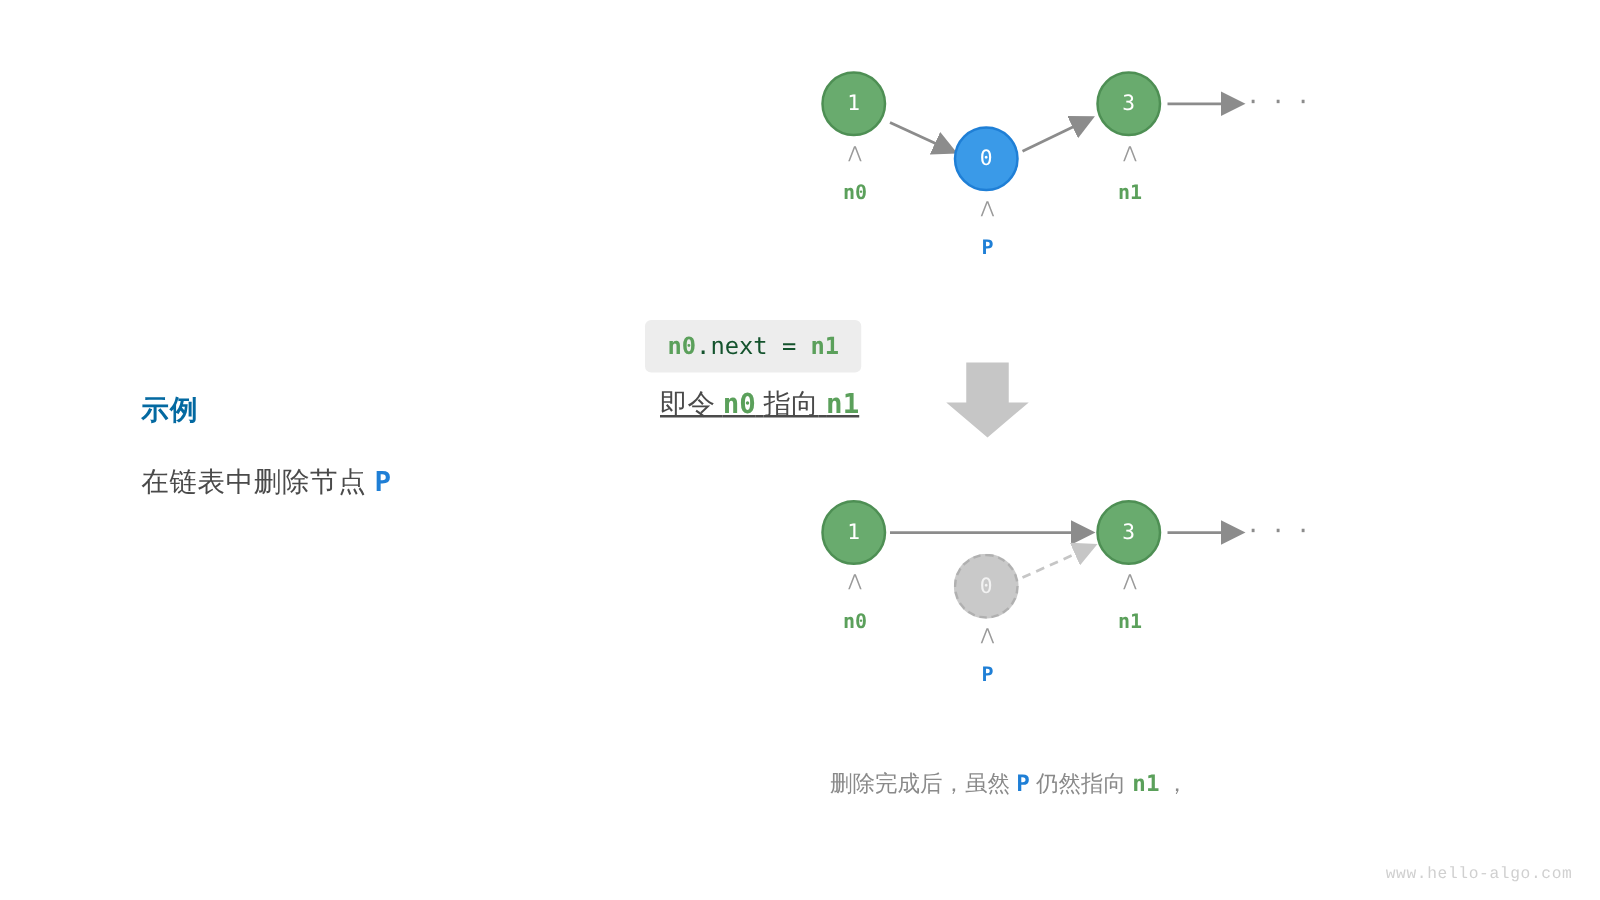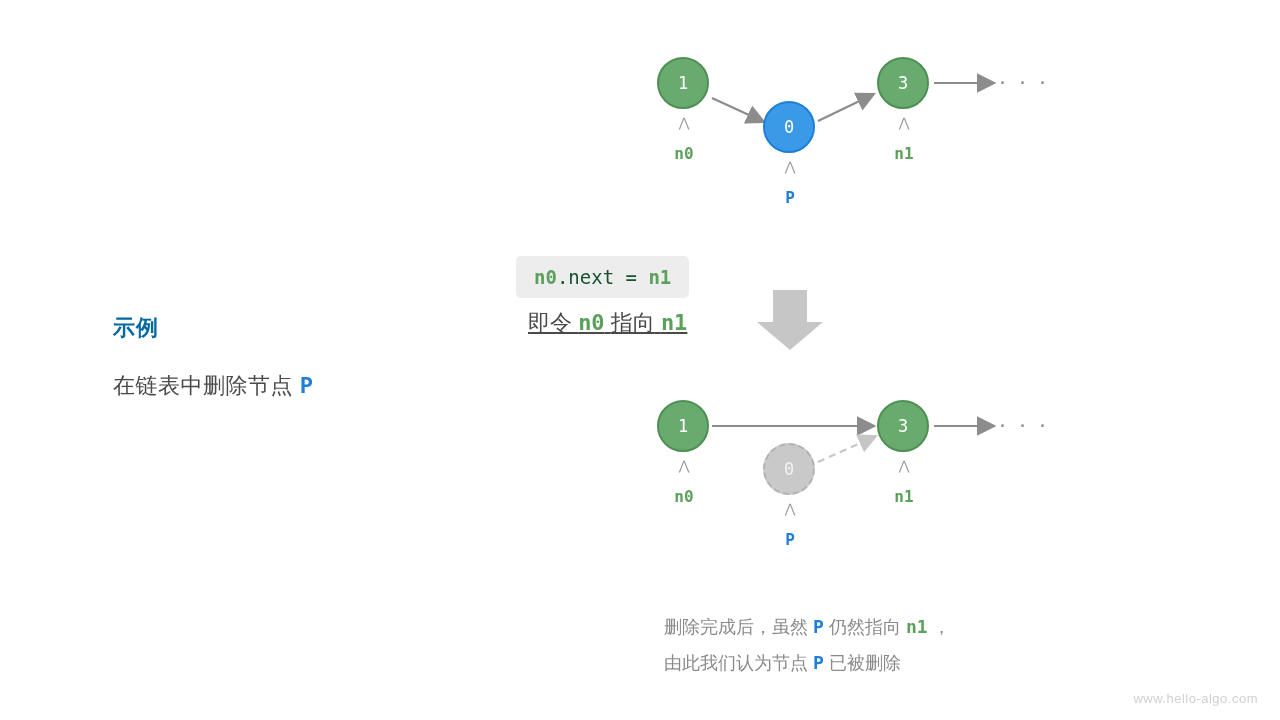--- a/index.html
+++ b/index.html
@@ -144,21 +144,21 @@
     white-space: nowrap;
     margin-top: 32px;
   }
   .explain .mono-blue { color: #1f7fd6; }
   .explain .mono-green { color: #5ba05b; }
 
   .watermark {
     position: absolute;
     right: 22px;
     bottom: 14px;
-    font-family: Liberation Sans, sans-serif;
+    font-family: Liberation Mono, monospace;
     font-size: 13px;
     color: #d0d0d0;
     letter-spacing: 0.5px;
   }
 
   svg.overlay {
     position: absolute;
     left: 0;
     top: 0;
     width: 1280px;
@@ -243,21 +243,16 @@
   <div class="dots" style="left:999px; top:413px;">· · ·</div>
 
   <div class="explain">
     <div>
       <span>删除完成后，虽然</span>
       <span class="mono-blue">P</span>
       <span>仍然指向</span>
       <span class="mono-green">n1</span>
       <span>，</span>
     </div>
-    <div>
-      <span>由此我们认为节点</span>
-      <span class="mono-blue">P</span>
-      <span>已被删除</span>
-    </div>
   </div>
 
   <div class="watermark">www.hello-algo.com</div>
 </div>
 
 </body></html>

